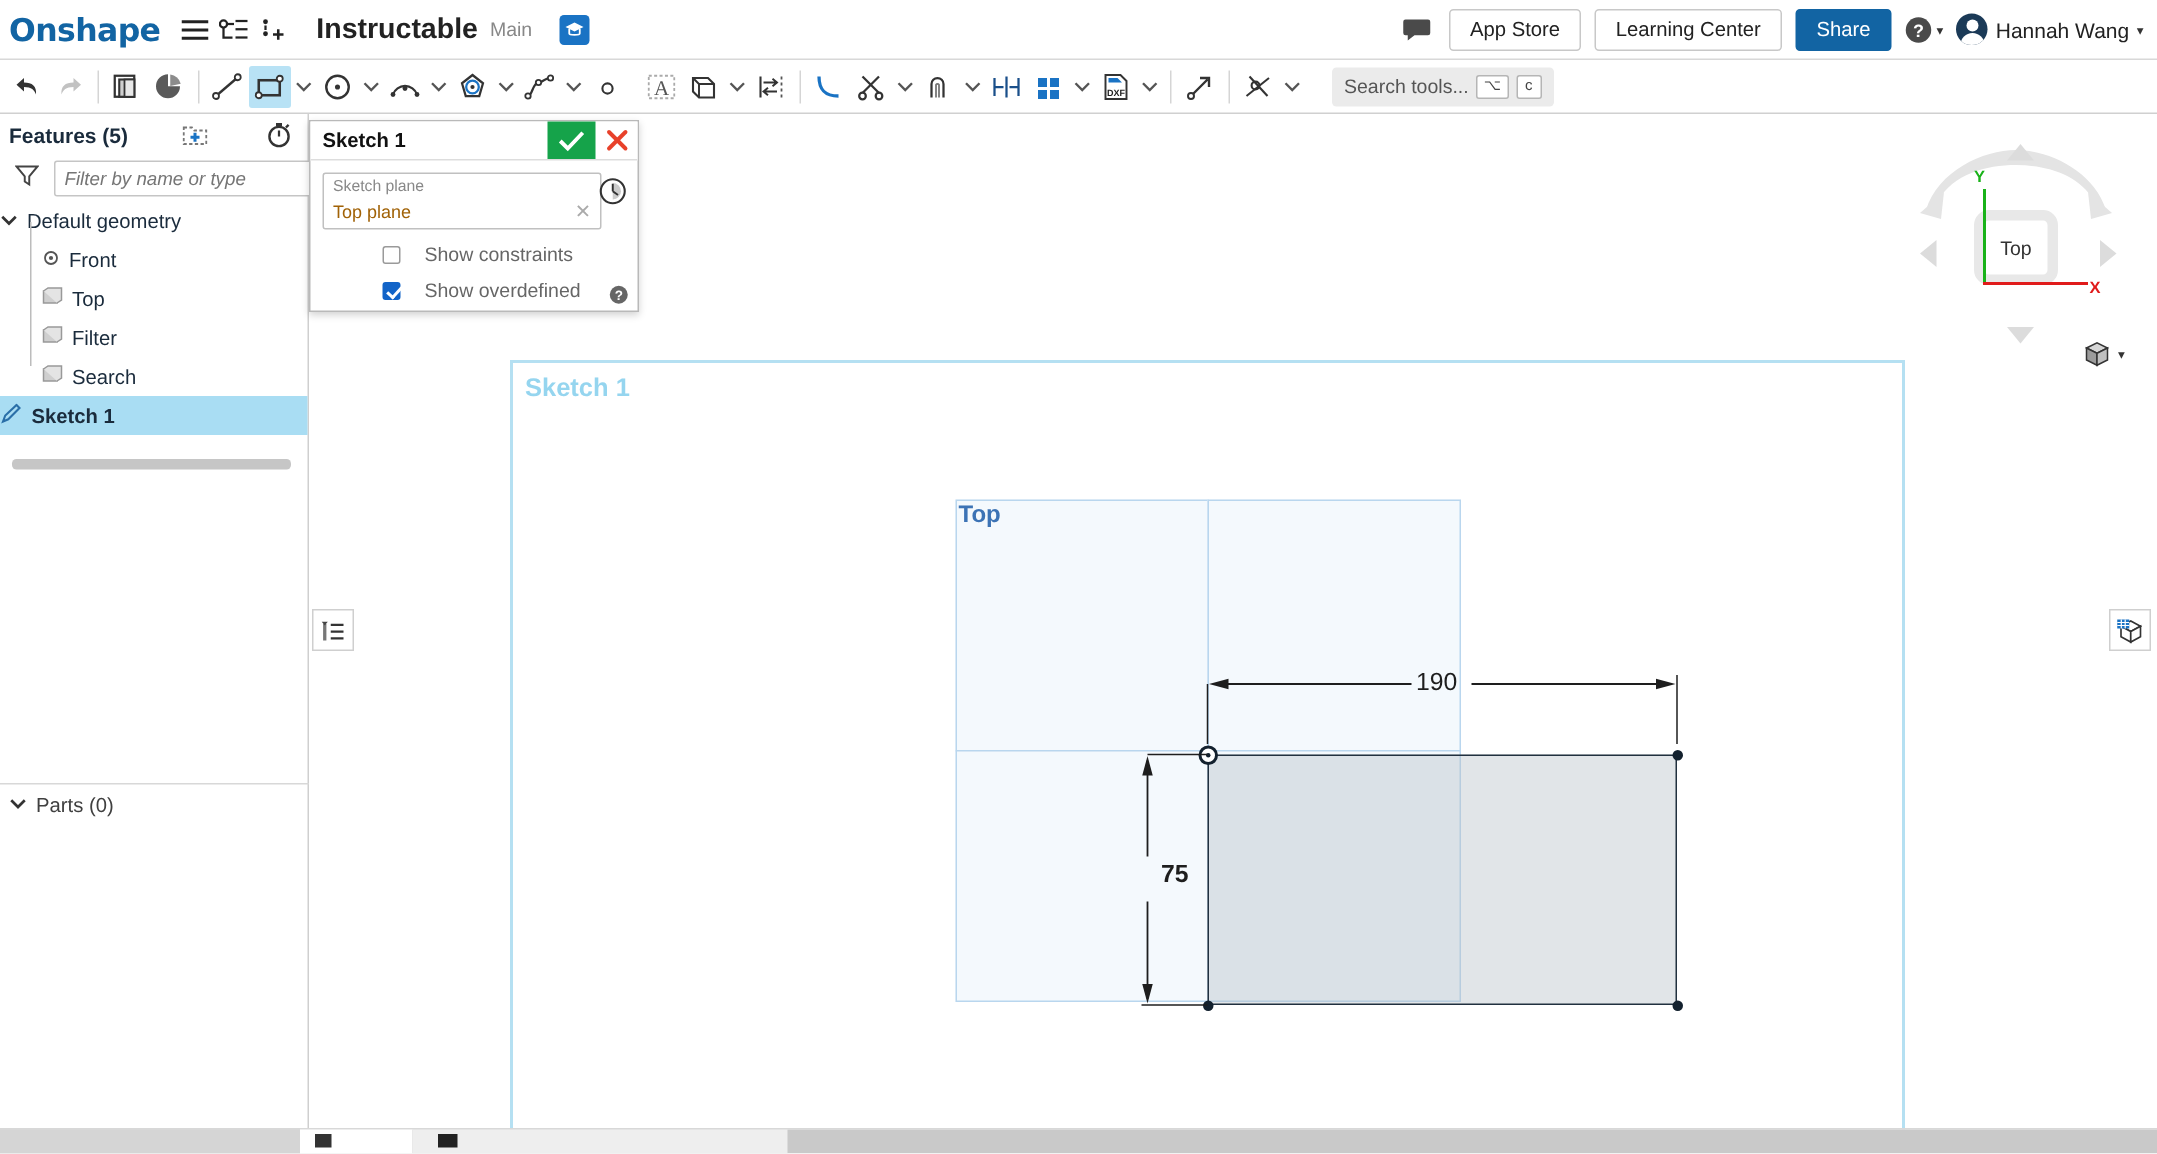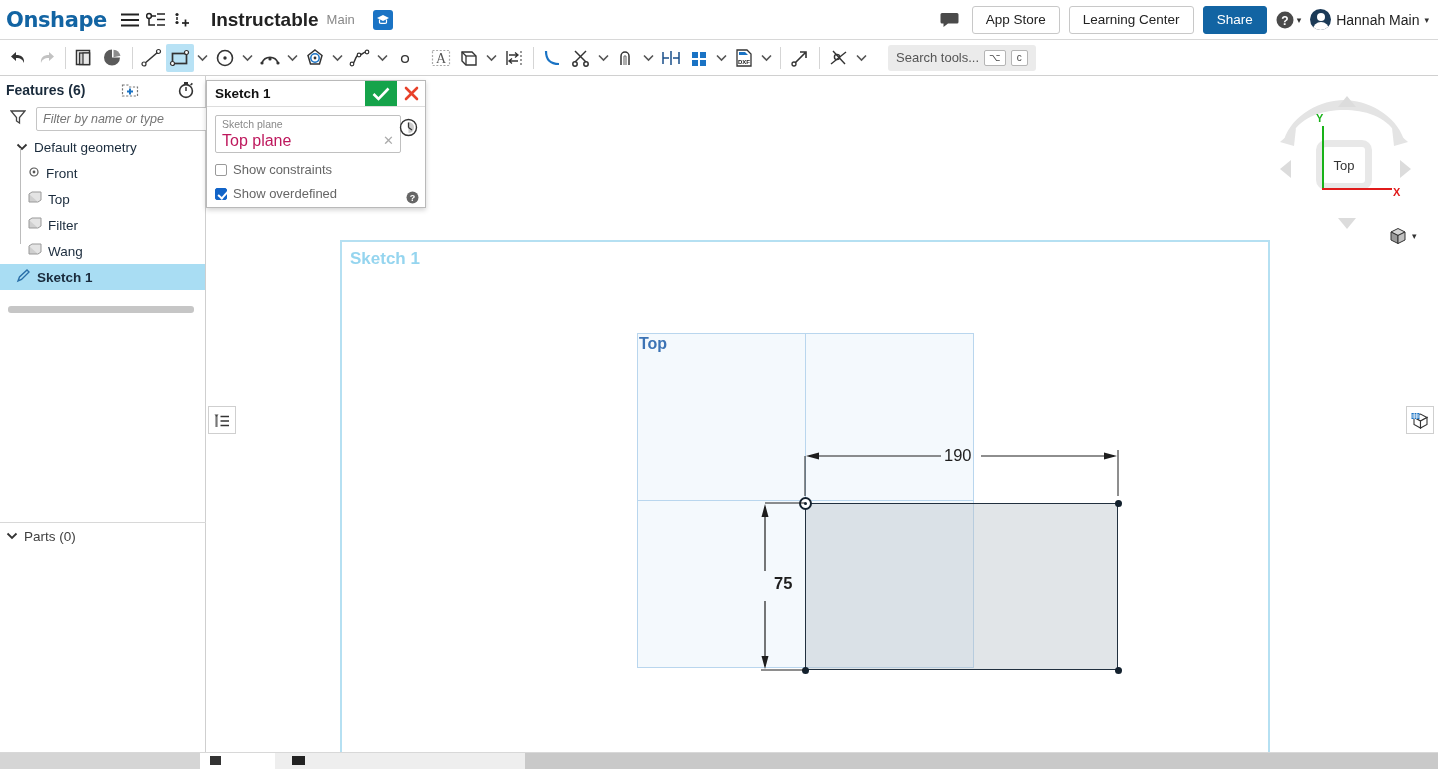--- a/index.html
+++ b/index.html
@@ -98,21 +98,21 @@
   #features-head .hic { margin-left: auto; width: 22px; height: 22px;
     display:flex; align-items:center; justify-content:center; cursor:pointer; }
   #filterrow { display: flex; align-items: center; padding: 0 24px 0 10px; gap: 10px; height: 30px; }
   #filter-input {
     flex: 1; height: 24px; border: 1px solid #c5c5c5; border-radius: 2px;
     font-size: 12.5px; font-style: italic; color: #999; padding: 0 6px;
     font-family: "Liberation Sans", sans-serif; background: #fff;
   }
   .tree-row {
     height: 26px; display: flex; align-items: center; font-size: 13.5px;
-    color: #1a2b3c; cursor: pointer; padding-left: 16px;
+    color: #1a2b3c; cursor: pointer; padding-left: 0;
   }
   .tree-row.sel { background: #a9ddf3; font-weight: bold; }
   .tree-row .lbl { margin-left: 6px; }
   .child { padding-left: 28px; position: relative; }
   #tree-stem {
     position: absolute; left: 19px; top: 170px; width: 1px; height: 96px; background: #bbb;
   }
   #scrollbar-h {
     position: absolute; left: 8px; top: 230px; width: 186px; height: 7px;
     background: #c6c6c6; border-radius: 3px; cursor: pointer;
@@ -146,29 +146,29 @@
   #sk-cancel {
     width: 28px; height: 25px; display: flex; align-items: center;
     justify-content: center; cursor: pointer;
   }
   #sk-body { padding: 8px 8px 6px 8px; position: relative; }
   #sk-planefield {
     border: 1px solid #c0c0c0; border-radius: 2px; width: 186px; height: 38px;
     position: relative; padding: 2px 20px 0 6px; background: #fff; cursor: text;
   }
   #sk-planelabel { font-size: 10.5px; color: #888; line-height: 13px; }
-  #sk-planeval { font-size: 16px; color: #be185d; line-height: 20px; }
+  #sk-planeval { font-size: 12px; color: #a16207; line-height: 20px; }
   #sk-planeclear {
     position: absolute; right: 6px; top: 17px; font-size: 13px; color: #aaa; cursor: pointer;
   }
   #sk-history {
     position: absolute; right: 6px; top: 9px; width: 22px; height: 22px;
     display: flex; align-items: center; justify-content: center; cursor: pointer;
   }
-  .sk-check { display: flex; align-items: center; gap: 6px; margin-top: 9px; font-size: 13px; color: #666; cursor: pointer; }
+  .sk-check { display: flex; align-items: center; gap: 16px; margin-top: 9px; font-size: 13px; color: #666; cursor: pointer; margin-left: 40px; }
   .cbox {
     width: 12px; height: 12px; border: 1px solid #9a9a9a; border-radius: 2px; background: #fff;
     display: inline-block; position: relative; flex: 0 0 auto;
   }
   .cbox.on { background: #1264c8; border-color: #1264c8; }
   .cbox.on::after {
     content:""; position:absolute; left:3.5px; top:0.5px; width:4px; height:8px;
     border: solid #fff; border-width: 0 2px 2px 0; transform: rotate(42deg);
   }
   #sk-help { position: absolute; right: 6px; bottom: 4px; width:13px; height:13px; }
@@ -322,21 +322,21 @@
       <div class="tr-btn primary">Share</div>
       <div style="display:flex;align-items:center;gap:3px;">
         <svg width="18" height="18" viewBox="0 0 18 18">
             <circle cx="9" cy="9" r="8.5" fill="#4a4a4a"></circle>
             <text x="9" y="13.5" font-size="12" font-family="Liberation Sans" font-weight="bold" fill="#fff" text-anchor="middle">?</text>
           </svg>
         <span class="caret">▾</span>
       </div>
       <div id="user">
         <div id="avatar"></div>
-        <span>Hannah Main</span>
+        <span>Hannah Wang</span>
         <span class="caret">▾</span>
       </div>
     </div>
   </div>
 
   <div id="toolbar">
     <div class="tool">
       <svg width="19" height="17" viewBox="0 0 19 17">
           <path d="M7 3 L2 7.5 L7 12 V9 C12 9 14 11 15 14 C15.6 8.5 12.5 6 7 6 Z" fill="#333"></path>
         </svg>
@@ -554,21 +554,21 @@
 
     <div id="searchbox">
       <span>Search tools...</span>
       <span class="kbd">⌥</span>
       <span class="kbd">c</span>
     </div>
   </div>
 
   <div id="leftpanel">
     <div id="features-head">
-      <div id="features-title">Features (6)</div>
+      <div id="features-title">Features (5)</div>
       <div class="hic">
         <svg width="18" height="16" viewBox="0 0 18 16">
             <path d="M1.5 3 H7 L8.5 5 H16.5 V14 H1.5 Z" fill="none" stroke="#777" stroke-width="1.2" stroke-dasharray="2.2 1.6"></path>
             <g stroke="#1a73c4" stroke-width="2">
               <line x1="9" y1="6.5" x2="9" y2="12.5"></line>
               <line x1="6" y1="9.5" x2="12" y2="9.5"></line>
             </g>
           </svg>
       </div>
       <div class="hic">
@@ -632,21 +632,21 @@
         <span class="lbl">Filter</span>
       </div>
 
       <div class="tree-row child">
         <span>
           <svg width="14" height="13" viewBox="0 0 14 13">
               <path d="M1 3 H10 V11 H1 Z" fill="#cfcfcf" stroke="#999" stroke-width="1"></path>
               <path d="M1 3 L4 1 H13 V9 L10 11" fill="#e4e4e4" stroke="#999" stroke-width="1"></path>
             </svg>
         </span>
-        <span class="lbl">Wang</span>
+        <span class="lbl">Search</span>
       </div>
 
       <div class="tree-row sel">
         <span>
           <svg width="15" height="14" viewBox="0 0 15 14">
               <path d="M2 12 L3.5 8 L11 1 L13 3 L5.5 10.5 Z" fill="none" stroke="#2a6fa8" stroke-width="1.4"></path>
             </svg>
         </span>
         <span class="lbl">Sketch 1</span>
       </div>

